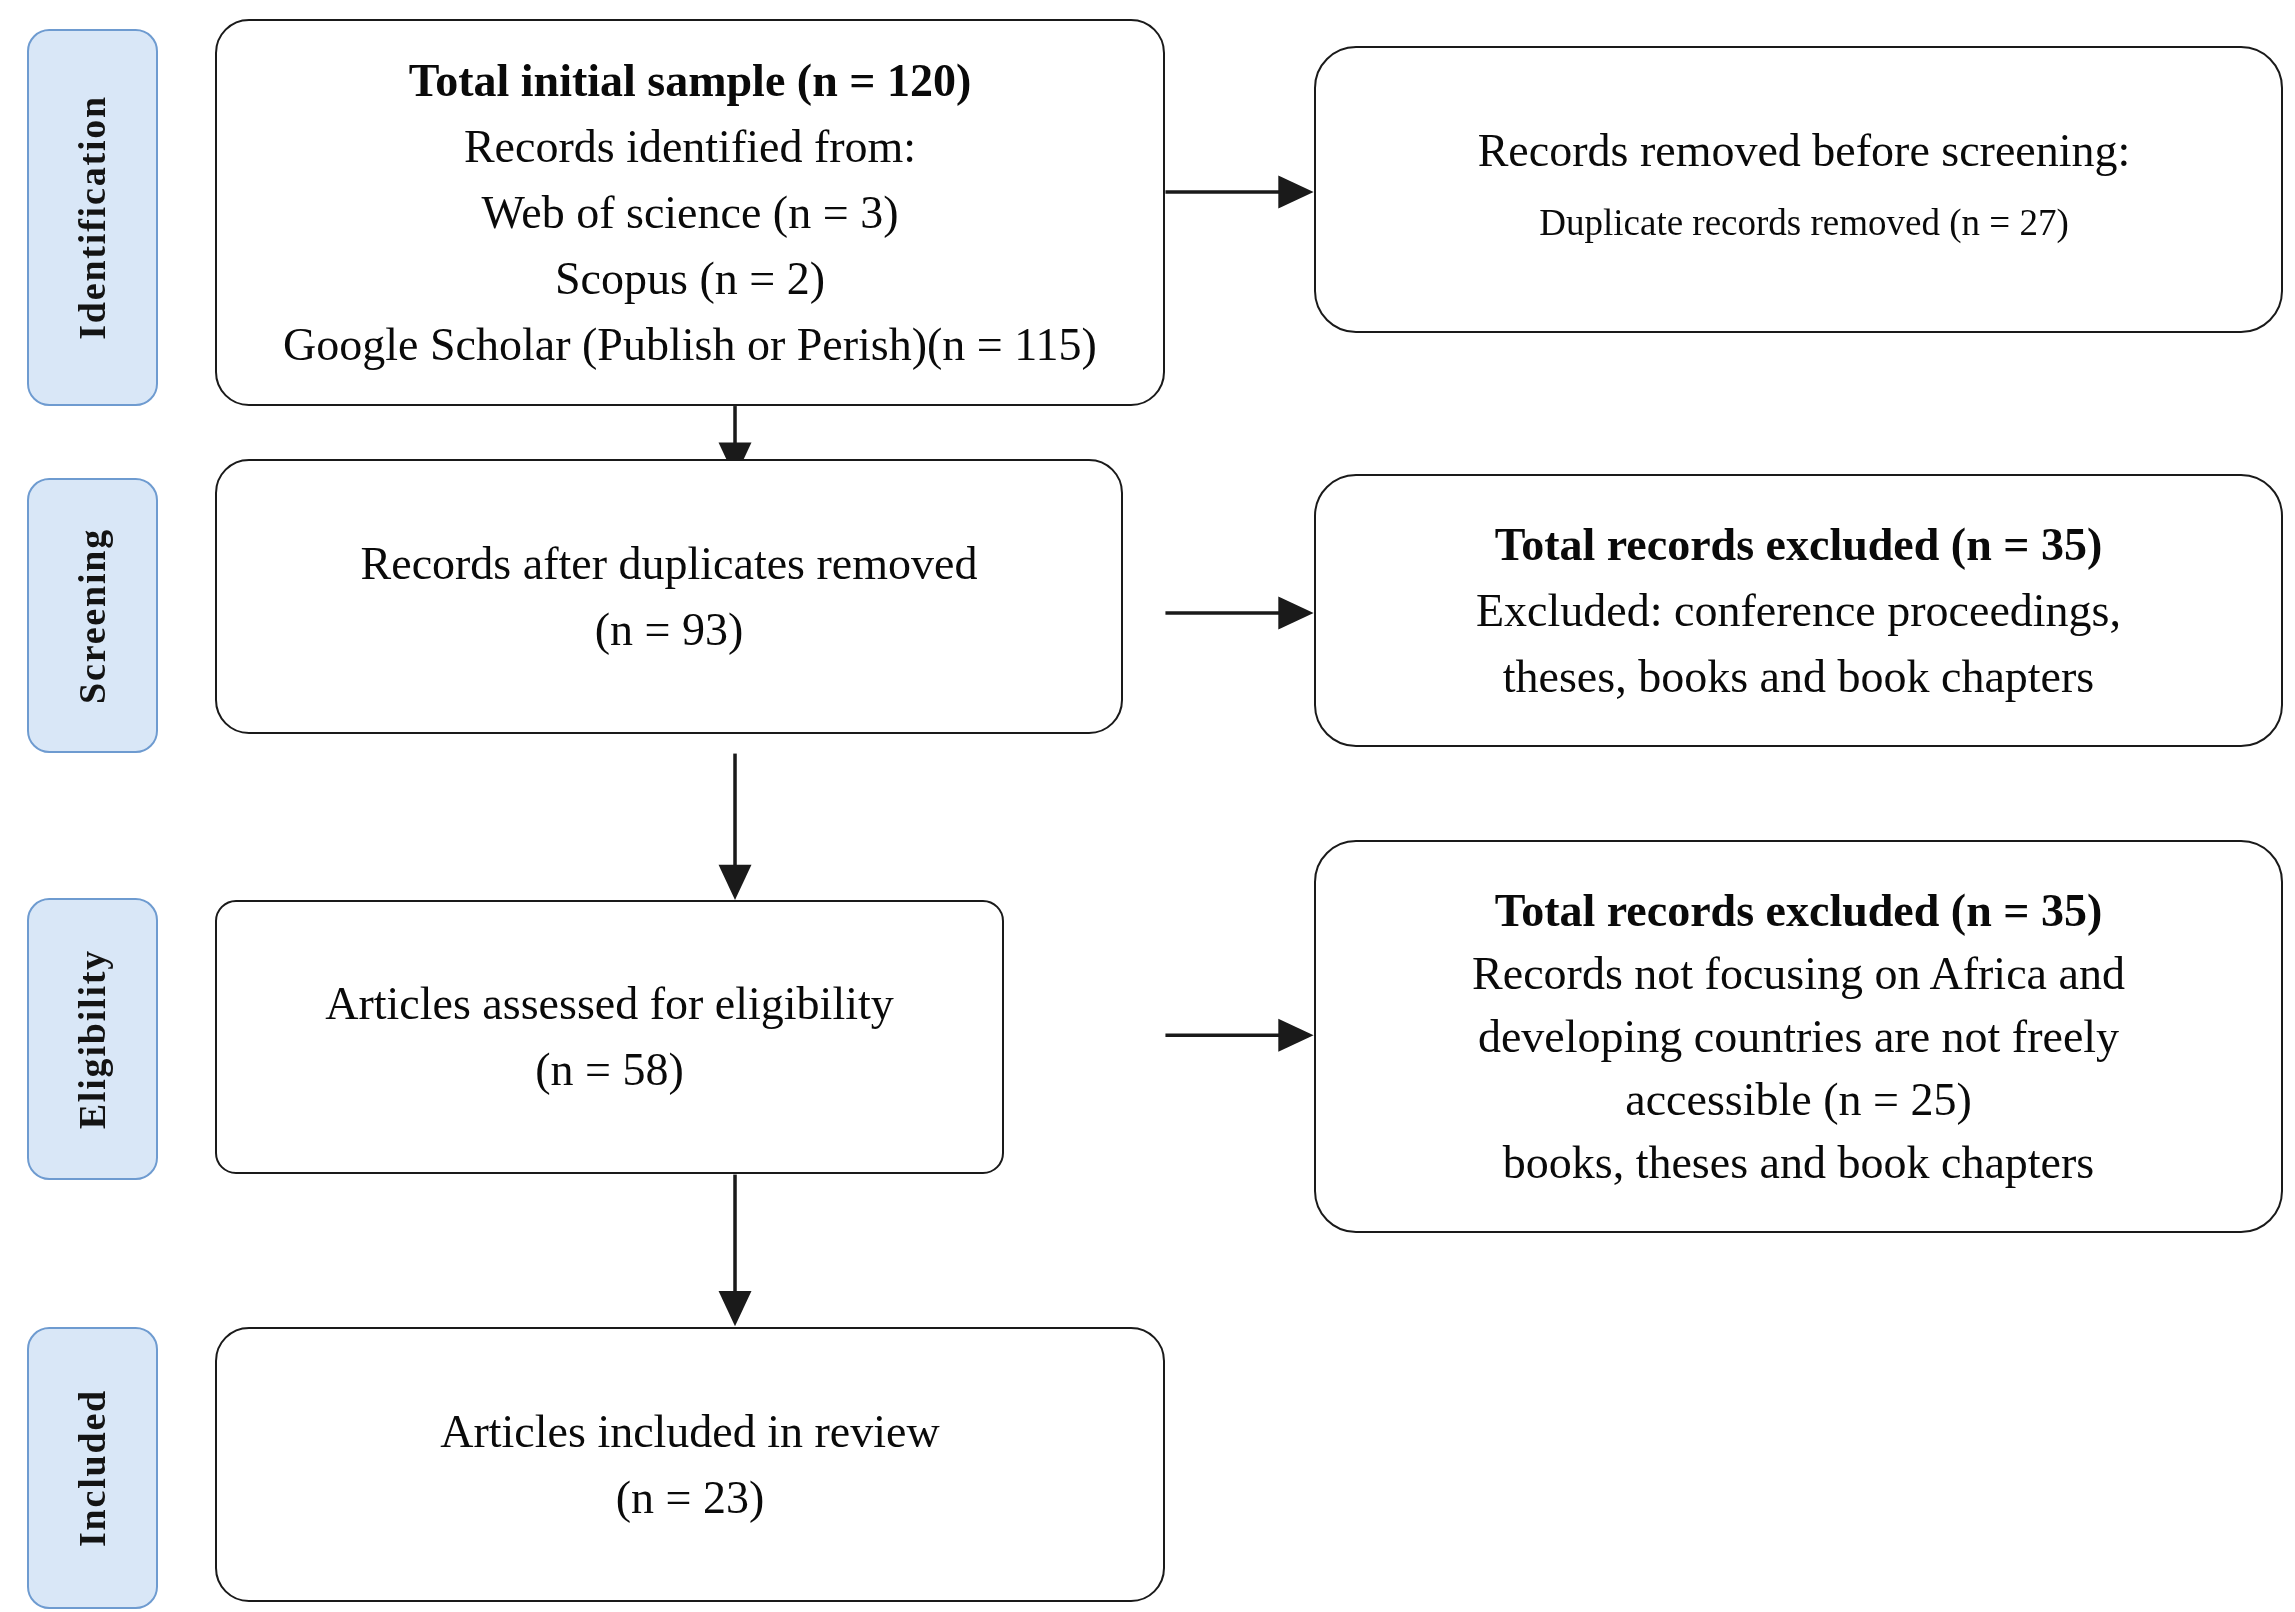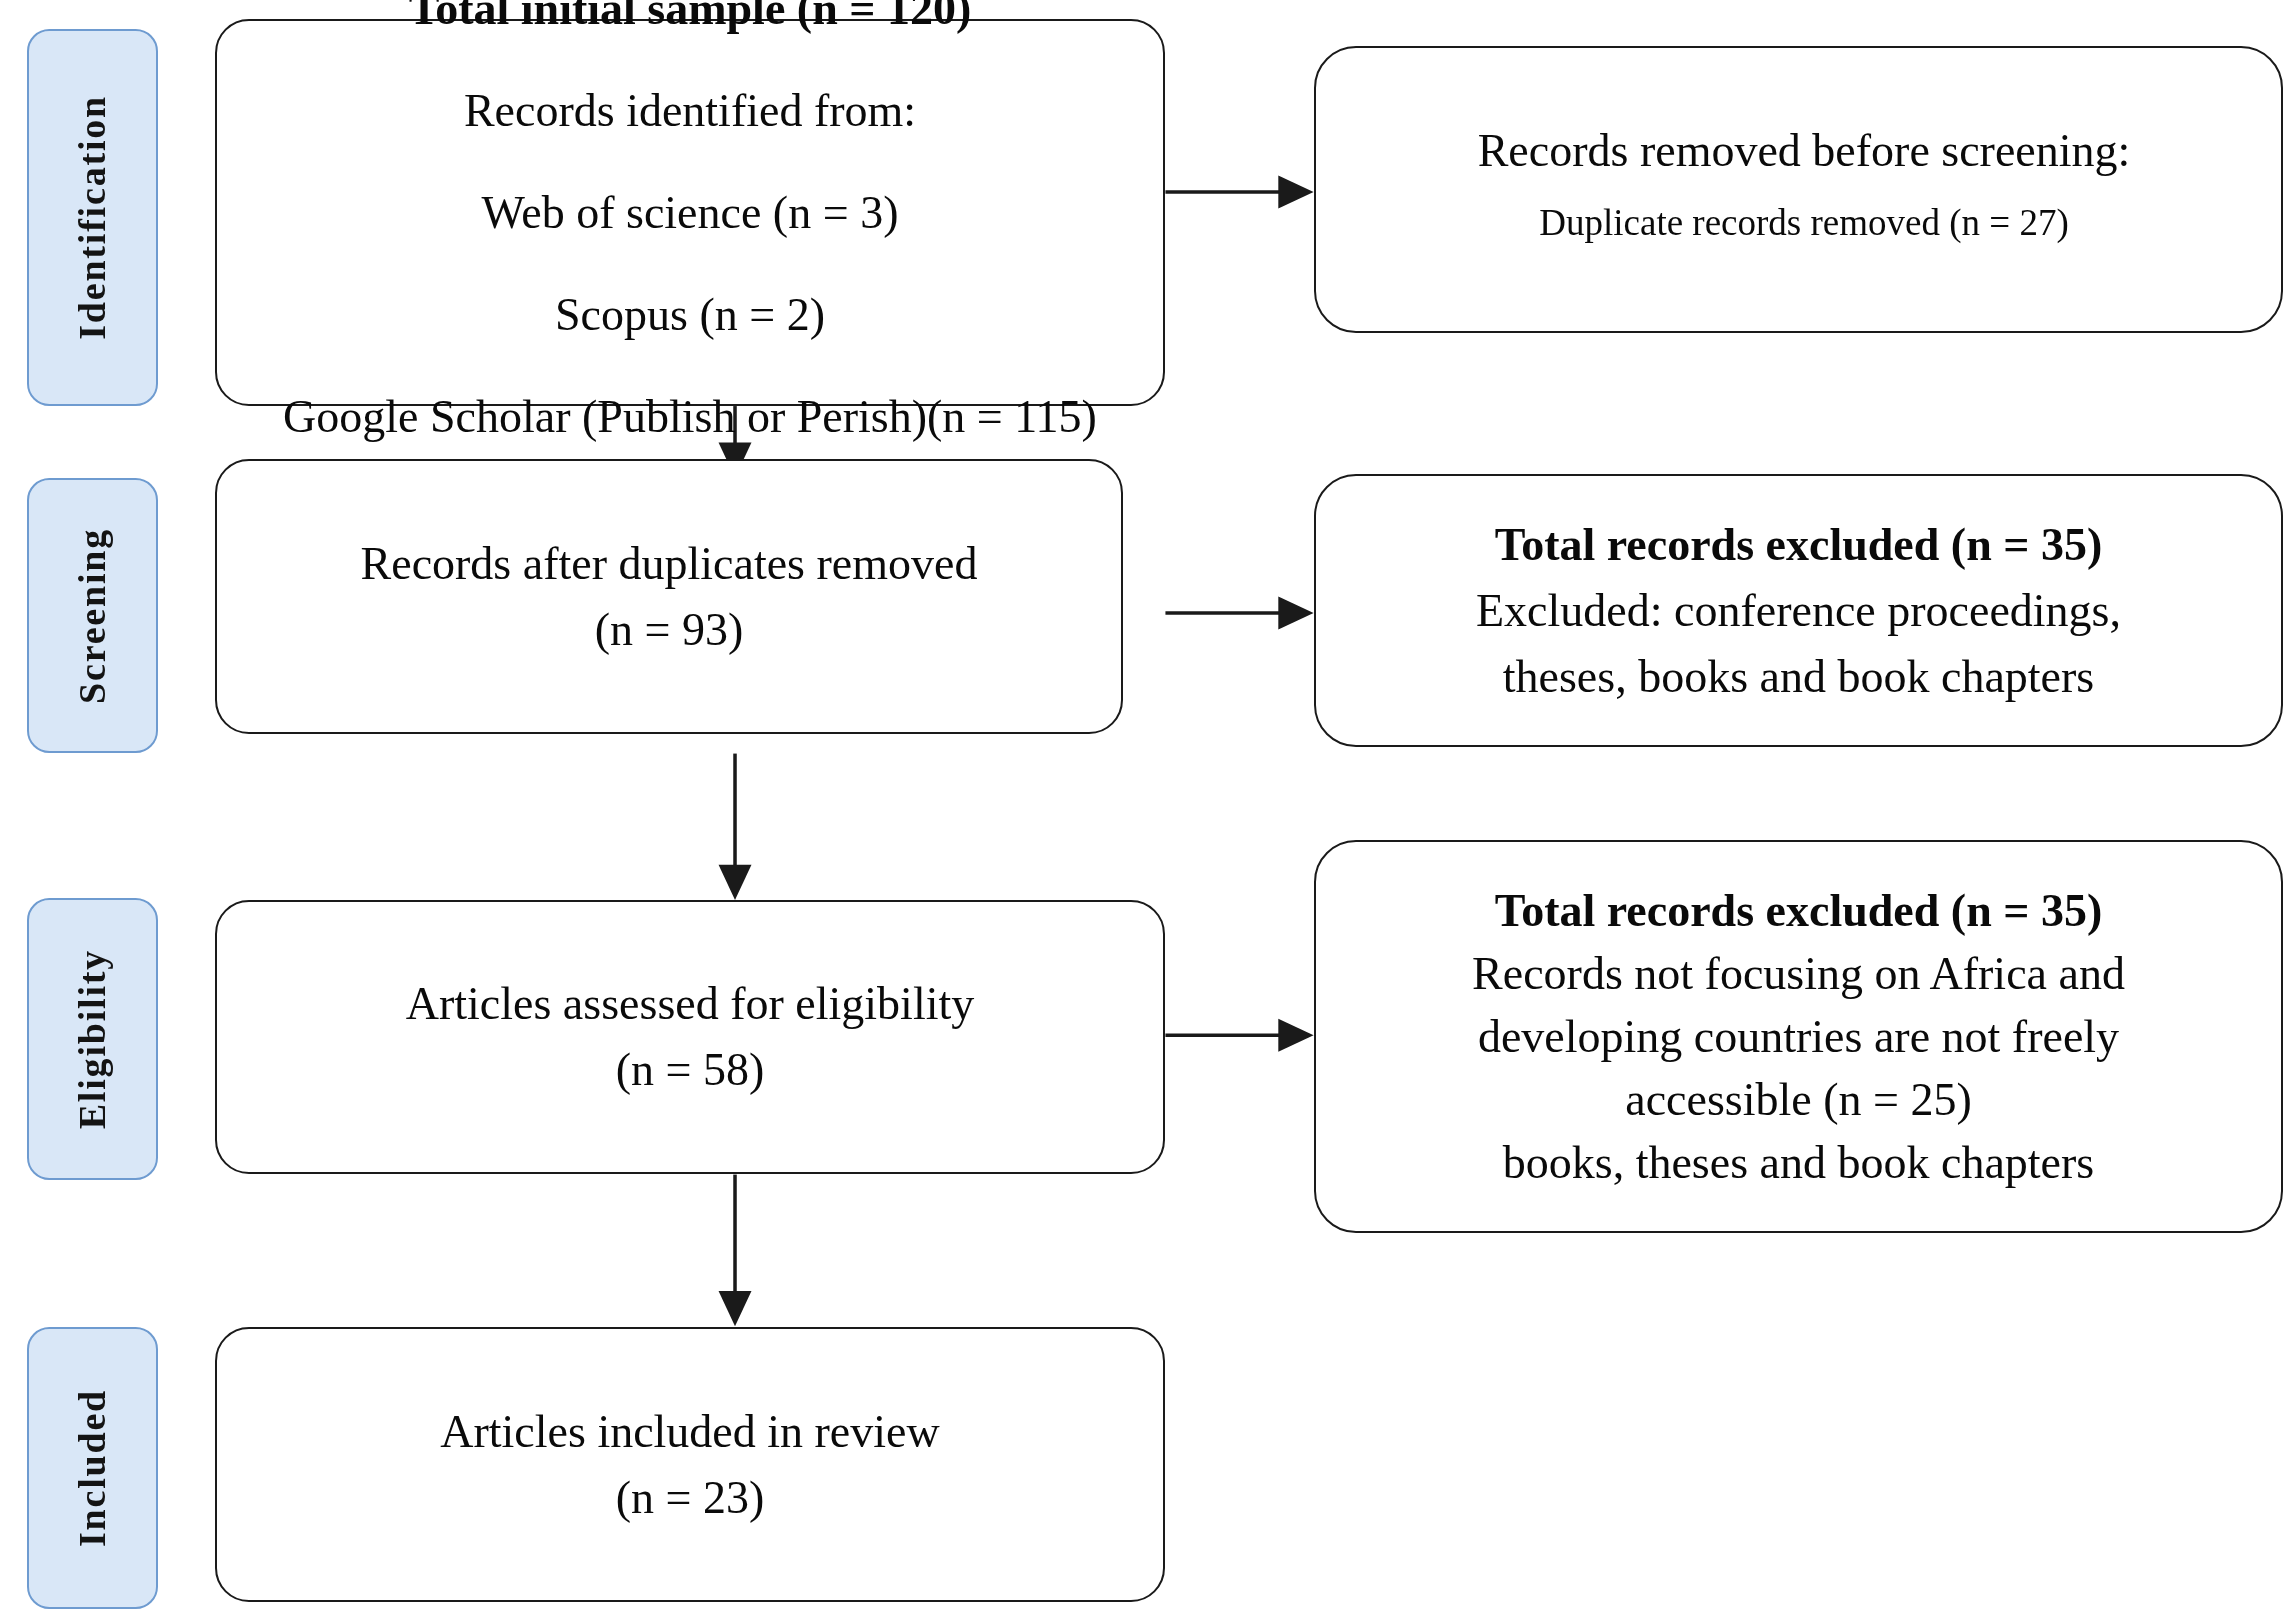--- a/index.html
+++ b/index.html
@@ -104,34 +104,34 @@
   <div class="stage" style="left:26.5px; top:478px; width:131px; height:275px;">
     <span class="vtext">Screening</span>
   </div>
   <div class="stage" style="left:26.5px; top:898px; width:131px; height:282px;">
     <span class="vtext">Eligibility</span>
   </div>
   <div class="stage" style="left:26.5px; top:1327px; width:131px; height:282px;">
     <span class="vtext">Included</span>
   </div>
 
-  <div class="box main" style="left:215px; top:19px; width:950px; height:387px;gap:36px;">
+  <div class="box main" style="left:215px; top:19px; width:950px; height:387px;">
     <div class="line bold">Total initial sample (n = 120)</div>
     <div class="line">Records identified from:</div>
     <div class="line">Web of science (n = 3)</div>
     <div class="line">Scopus (n = 2)</div>
     <div class="line">Google Scholar (Publish or Perish)(n = 115)</div>
   </div>
 
   <div class="box main" style="left:215px; top:459px; width:908px; height:275px;">
     <div class="line">Records after duplicates removed</div>
     <div class="line">(n = 93)</div>
   </div>
 
-  <div class="box main" style="left:215px; top:900px; width:950px; height:274px;">
+  <div class="box main" style="left:215px; top:900px; width:789px; height:274px;border-radius:21px;">
     <div class="line">Articles assessed for eligibility</div>
     <div class="line">(n = 58)</div>
   </div>
 
   <div class="box main" style="left:215px; top:1327px; width:950px; height:275px;justify-content:center;">
     <div class="line">Articles included in review</div>
     <div class="line">(n = 23)</div>
   </div>
 
   <div class="box side" style="left:1314px; top:46px; width:969px; height:287px;padding-left:11px;">

